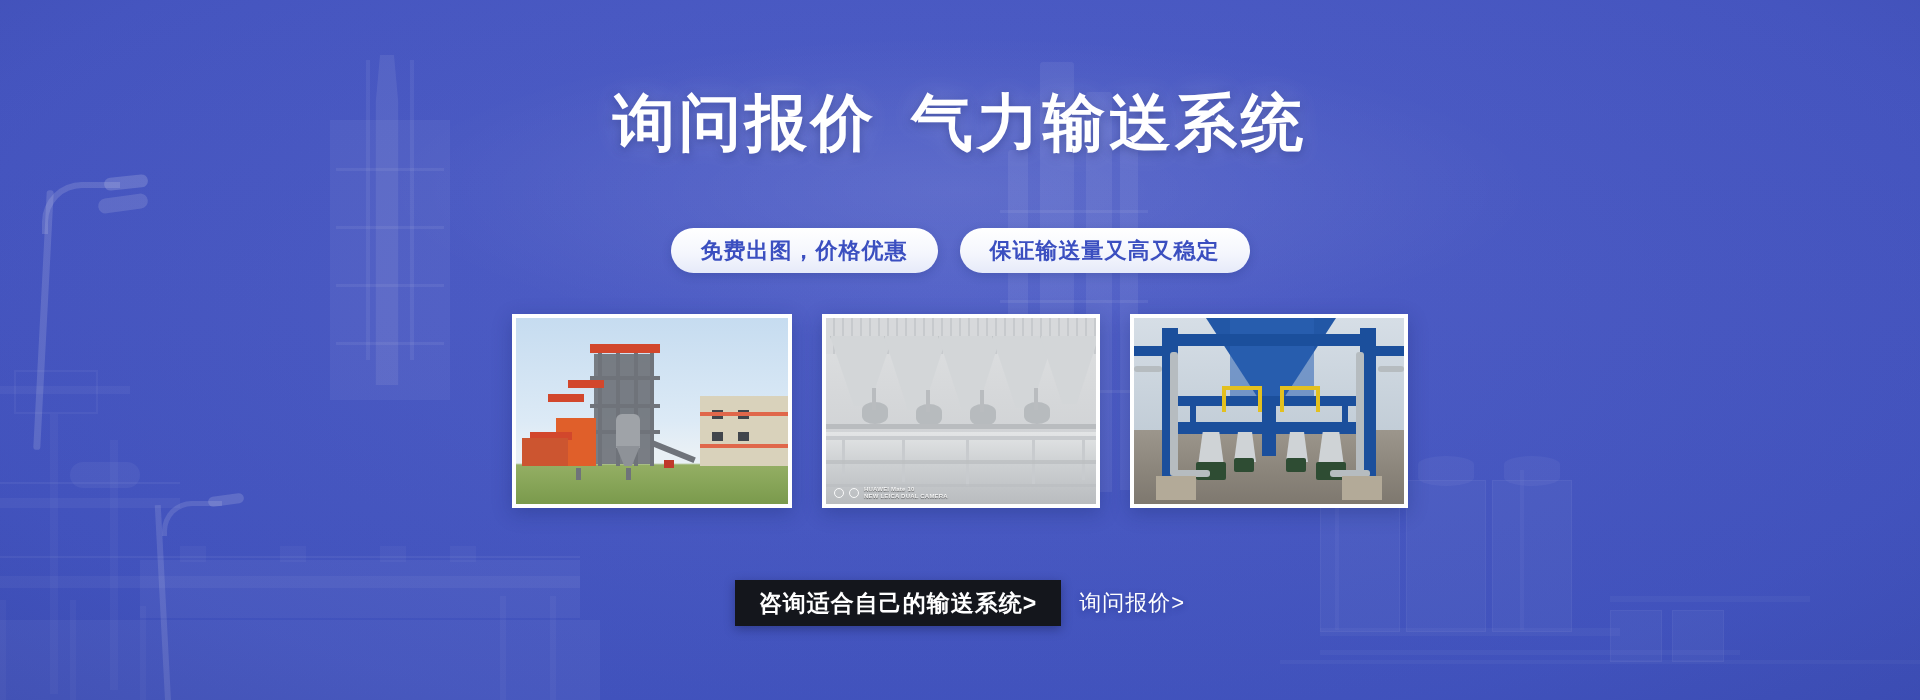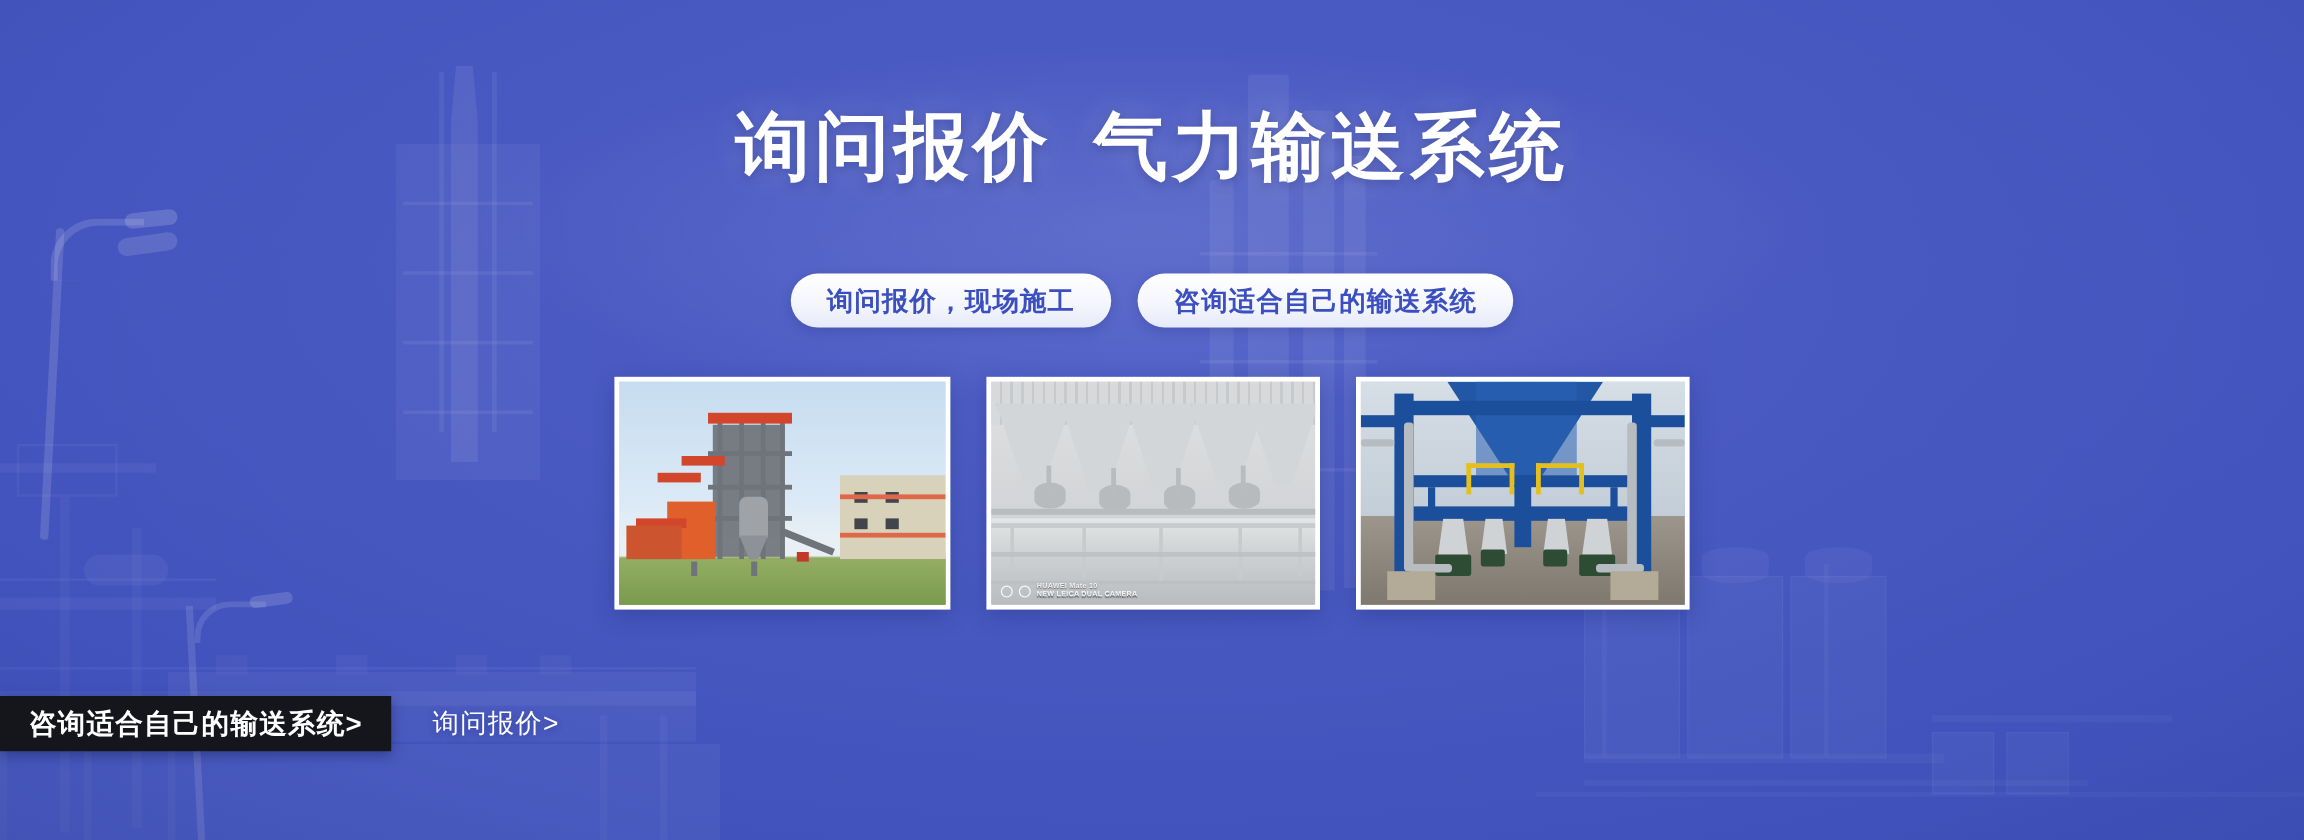--- a/index.html
+++ b/index.html
@@ -139,21 +139,21 @@
   .p3 .hopper{position:absolute;background:#2257a6;
     clip-path:polygon(0 0,100% 0,58% 100%,42% 100%);}
   .p3 .cone3{position:absolute;background:#cfd3d6;
     clip-path:polygon(18% 0,82% 0,100% 100%,0 100%);}
   .p3 .motor{position:absolute;background:#2e4c33;border-radius:2px;}
   .p3 .ylw{position:absolute;background:#e3c01f;}
   .p3 .gpipe{position:absolute;background:#b6bcc0;border-radius:3px;}
   .p3 .base{position:absolute;background:#b3aa98;}
 
   .ctas{position:absolute;top:580px;left:0;width:100%;
-    display:flex;justify-content:flex-start;align-items:center;gap:34px;}
+    display:flex;justify-content:center;align-items:center;gap:18px;}
   .cta-primary{height:46px;line-height:46px;padding:0 24px;
     background:#14161c;color:#ffffff;font-size:23px;font-weight:bold;
     letter-spacing:1px;white-space:nowrap;border:none;cursor:pointer;
     box-shadow:0 3px 10px rgba(10,15,45,.35);}
   .cta-secondary{color:#ffffff;font-size:22px;letter-spacing:1px;
     white-space:nowrap;cursor:pointer;
     text-shadow:0 2px 6px rgba(20,35,110,.45);}
 </style>
 </head>
 <body>
@@ -237,22 +237,22 @@
     <div class="vignette"></div>
   </div>
 
   <div class="content">
 
     <div class="headline">
       <span>询问报价</span><span class="gap"></span><span>气力输送系统</span>
     </div>
 
     <div class="pills">
-      <div class="pill">询问报价，现场施工</div>
-      <div class="pill">咨询适合自己的输送系统</div>
+      <div class="pill">免费出图，价格优惠</div>
+      <div class="pill">保证输送量又高又稳定</div>
     </div>
 
     <div class="cards">
 
       <div class="card c1">
         <div class="ph p1">
           <div class="sky"></div>
           <div class="bldg" style="left:184px;top:78px;width:88px;height:72px;"></div>
           <div class="win" style="left:196px;top:92px;width:11px;height:9px;"></div>
           <div class="win" style="left:222px;top:92px;width:11px;height:9px;"></div>

